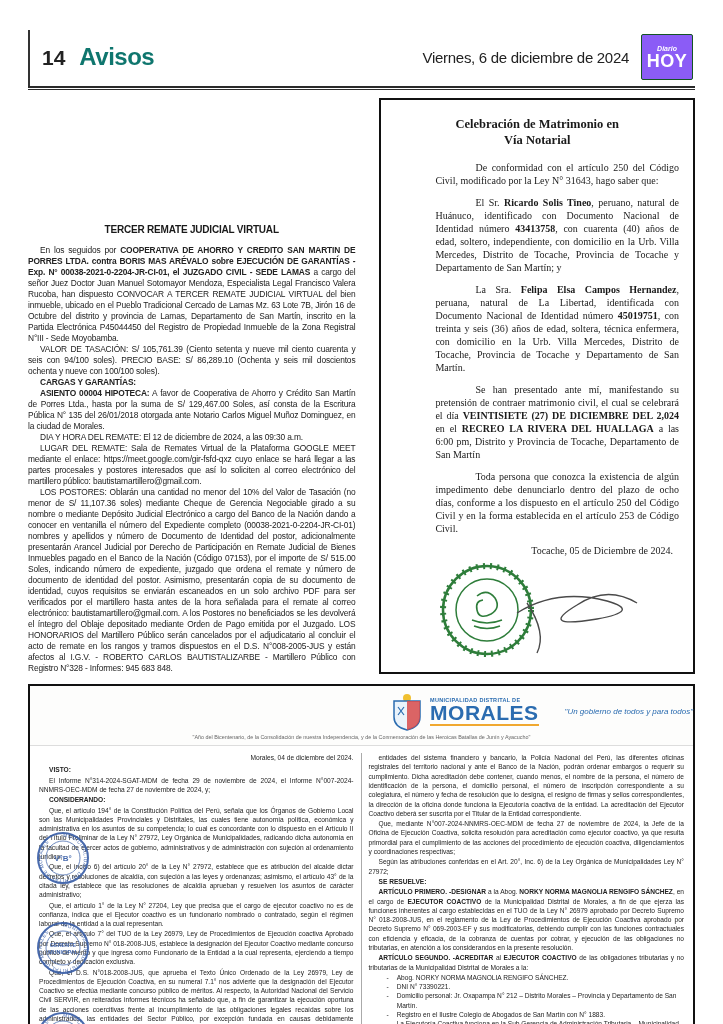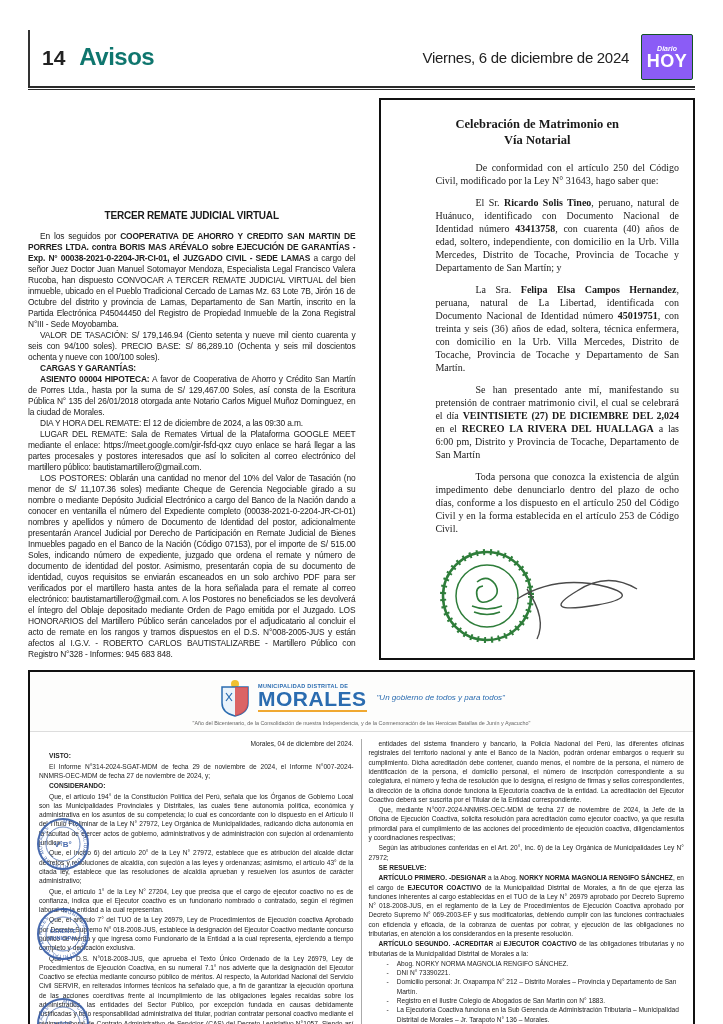--- a/index.html
+++ b/index.html
@@ -29,21 +29,21 @@
   .mp { font-size:10px; line-height:13px; text-align:justify; text-indent:40px; margin-bottom:9px; color:#1a1a1a;margin-left:40px; }
   .mar-dateline { text-align:right; font-size:10px; margin:10px 6px 2px 0; }
   .seal-row { display:flex; justify-content:center; align-items:center; margin-top:2px; height:104px; position:relative; }
   .notary-block { text-align:center; margin-top:-6px; }
   .notary-name { font-size:10px; font-weight:bold; font-style:italic; color:#3d3d3d; border-top:1px dashed #555; display:inline-block; padding:2px 6px 0 6px; letter-spacing:0.5px; }
   .notary-sub { font-size:7.5px; color:#3d3d3d; line-height:1.3; }
 
   
   .muni-box { border:2px solid #111; margin-top:10px; position:relative; }
   .muni-head { padding:7px 0 2px 0; background:#fdfdfc; border-bottom:1px solid #ddd; }
-  .muni-logo-row { display:flex; align-items:center; justify-content:center; gap:10px; }
+  .muni-logo-row { display:flex; align-items:center; justify-content:flex-end; gap:26px; }
   .logo-cluster { display:flex; align-items:center; gap:6px; }
   .logo-text .small { font-size:5.5px; color:#2b6cb0; font-weight:bold; letter-spacing:0.3px; }
   .logo-text .big { font-size:21px; color:#2b6cb0; font-weight:bold; letter-spacing:0.5px; line-height:0.95; border-bottom:2px solid #f0a830; padding-bottom:1px; }
   .muni-slogan { font-size:8px; font-style:italic; color:#2b6cb0; }
   .muni-motto { text-align:center; font-size:5.4px; color:#666; margin-top:3px; line-height:1.4; padding-bottom:2px; }
   .muni-banner { background:#181818; color:#fff; text-align:center; font-size:17px; font-weight:bold; letter-spacing:-0.3px; padding:5px 0 6px 0; }
   .muni-body { display:flex; padding:7px 9px 8px 9px; gap:0; }
   .mcol { width:50%; font-size:6.6px; line-height:9.3px; text-align:justify; color:#222; }
   .mcol-left { padding-right:7px; border-right:1px solid #aaa; position:relative; }
   .mcol-right { padding-left:7px; }
@@ -73,38 +73,39 @@
       </div>
     </div>
   </div>
   <div class="np-rule"></div>
 
   <div class="top-cols">
 
     <div class="col-judicial">
       <div class="jud-title">TERCER REMATE JUDICIAL VIRTUAL</div>
       <p class="jp">En los seguidos por <b>COOPERATIVA DE AHORRO Y CREDITO SAN MARTIN DE PORRES LTDA. contra BORIS MAS ARÉVALO sobre EJECUCIÓN DE GARANTÍAS - Exp. N° 00038-2021-0-2204-JR-CI-01, el JUZGADO CIVIL - SEDE LAMAS</b> a cargo del señor Juez Doctor Juan Manuel Sotomayor Mendoza, Especialista Legal Francisco Valera Rucoba, han dispuesto CONVOCAR A TERCER REMATE JUDICIAL VIRTUAL del bien inmueble, ubicado en el Pueblo Tradicional Cercado de Lamas Mz. 63 Lote 7B, Jirón 16 de Octubre del distrito y provincia de Lamas, Departamento de San Martín, inscrito en la Partida Electrónica P45044450 del Registro de Propiedad Inmueble de la Zona Registral N°III - Sede Moyobamba.</p>
-      <p class="jp">VALOR DE TASACIÓN: S/ 179,146.94 (Ciento setenta y nueve mil ciento cuarenta y seis con 94/100 soles). PRECIO BASE: S/ 86,289.10 (Ochenta y seis mil doscientos ochenta y nueve con 100/100 soles).</p>
+      <p class="jp">VALOR DE TASACIÓN: S/ 105,761.39 (Ciento setenta y nueve mil ciento cuarenta y seis con 94/100 soles). PRECIO BASE: S/ 86,289.10 (Ochenta y seis mil doscientos ochenta y nueve con 100/100 soles).</p>
       <p class="jp"><b>CARGAS Y GARANTÍAS:</b></p>
       <p class="jp"><b>ASIENTO 00004 HIPOTECA:</b> A favor de Cooperativa de Ahorro y Crédito San Martín de Porres Ltda., hasta por la suma de S/ 129,467.00 Soles, así consta de la Escritura Pública N° 135 del 26/01/2018 otorgada ante Notario Carlos Miguel Muñoz Dominguez, en la ciudad de Morales.</p>
       <p class="jp">DIA Y HORA DEL REMATE: El 12 de diciembre de 2024, a las 09:30 a.m.</p>
       <p class="jp">LUGAR DEL REMATE: Sala de Remates Virtual de la Plataforma GOOGLE MEET mediante el enlace: https://meet.google.com/gir-fsfd-qxz cuyo enlace se hará llegar a las partes procesales y postores interesados que así lo soliciten al correo electrónico del martillero público: bautistamartillero@gmail.com.</p>
       <p class="jp">LOS POSTORES: Oblarán una cantidad no menor del 10% del Valor de Tasación (no menor de S/ 11,107.36 soles) mediante Cheque de Gerencia Negociable girado a su nombre o mediante Depósito Judicial Electrónico a cargo del Banco de la Nación dando a conocer en ventanilla el número del Expediente completo (00038-2021-0-2204-JR-CI-01) nombres y apellidos y número de Documento de Identidad del postor, adicionalmente presentarán Arancel Judicial por Derecho de Participación en Remate Judicial de Bienes Inmuebles pagado en el Banco de la Nación (Código 07153), por el importe de S/ 515.00 Soles, indicando número de expediente, juzgado que ordena el remate y número de documento de identidad del postor. Asimismo, presentarán copia de su documento de identidad, cuyos requisitos se enviarán escaneados en un solo archivo PDF para ser verificados por el martillero hasta antes de la hora señalada para el remate al correo electrónico: bautistamartillero@gmail.com. A los Postores no beneficiados se les devolverá el íntegro del Oblaje depositado mediante Orden de Pago emitida por el Juzgado. LOS HONORARIOS del Martillero Público serán cancelados por el adjudicatario al concluir el acto de remate en los rangos y tramos dispuestos en el D.S. N°008-2005-JUS y están afectos al I.G.V. - ROBERTO CARLOS BAUTISTALIZARBE - Martillero Público con Registro N°328 - Informes: 945 683 848.</p>
     </div>
 
     <div class="col-marriage">
       <div class="mar-title">
         <div>Celebración de Matrimonio en</div>
         <div>Vía Notarial</div>
       </div>
       <p class="mp">De conformidad con el artículo 250 del Código Civil, modificado por la Ley N° 31643, hago saber que:</p>
       <p class="mp">El Sr. <b>Ricardo Solis Tineo</b>, peruano, natural de Huánuco, identificado con Documento Nacional de Identidad número <b>43413758</b>, con cuarenta (40) años de edad, soltero, independiente, con domicilio en la Urb. Villa Mercedes, Distrito de Tocache, Provincia de Tocache y Departamento de San Martín; y</p>
       <p class="mp">La Sra. <b>Felipa Elsa Campos Hernandez</b>, peruana, natural de La Libertad, identificada con Documento Nacional de Identidad número <b>45019751</b>, con treinta y seis (36) años de edad, soltera, técnica enfermera, con domicilio en la Urb. Villa Mercedes, Distrito de Tocache, Provincia de Tocache y Departamento de San Martín.</p>
       <p class="mp">Se han presentado ante mí, manifestando su pretensión de contraer matrimonio civil, el cual se celebrará el día <b>VEINTISIETE (27) DE DICIEMBRE DEL 2,024</b> en el <b>RECREO LA RIVERA DEL HUALLAGA</b> a las 6:00 pm, Distrito y Provincia de Tocache, Departamento de San Martín</p>
       <p class="mp">Toda persona que conozca la existencia de algún impedimento debe denunciarlo dentro del plazo de ocho días, conforme a los dispuesto en el artículo 250 del Código Civil y en la forma establecida en el artículo 253 de Código Civil.</p>
+      <div class="mar-dateline">Tocache, 05 de Diciembre de 2024.</div>
 
       <div class="seal-row">
         <svg width="250" height="104" viewBox="0 0 250 104">
           <circle cx="75" cy="52" r="44" fill="none" stroke="#2e7d3a" stroke-width="2.5"></circle>
           <circle cx="75" cy="52" r="44" fill="none" stroke="#2e7d3a" stroke-width="6" stroke-dasharray="2 5"></circle>
           <circle cx="75" cy="52" r="31" fill="none" stroke="#2e7d3a" stroke-width="1.5"></circle>
           <path d="M65 38 q10 -8 18 2 q6 10 -4 16 q-12 6 -14 -4 q-2 -9 6 -10" fill="none" stroke="#2e7d3a" stroke-width="1.6"></path>
           <path d="M60 62 q15 6 30 0 M62 68 q13 5 26 0" fill="none" stroke="#2e7d3a" stroke-width="1.4"></path>
           <path d="M105 55 q40 -25 90 -12 q35 10 -10 18 q-60 10 -20 -14 q30 -20 60 -2 M115 45 q20 30 10 50" fill="none" stroke="#4a4a4a" stroke-width="1.4"></path>
         </svg>

